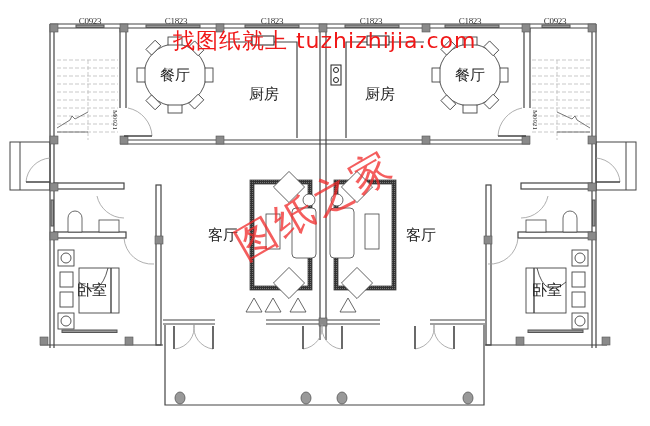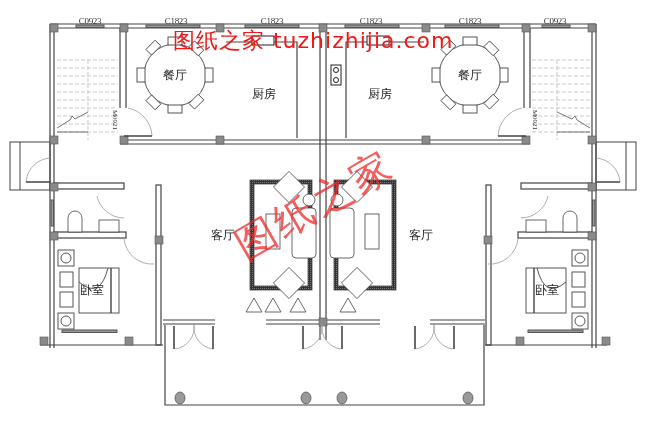--- a/index.html
+++ b/index.html
@@ -1,19 +1,19 @@
 <!DOCTYPE html>
 <html><head>
 <meta charset="utf-8">
 <style>
   html,body{margin:0;padding:0;background:#fff;}
   body{width:650px;height:426px;position:relative;overflow:hidden;font-family:"DejaVu Serif",serif;}
   #plan{position:absolute;left:0;top:0;width:650px;height:426px;}
   .win-label{position:absolute;top:16px;font-size:9px;color:#333;font-family:"Liberation Serif",serif;transform:translateX(-50%);letter-spacing:-0.3px;}
-  .room-label{position:absolute;font-size:12px;color:#222;font-family:"DejaVu Sans",sans-serif;transform:translate(-50%,-50%);white-space:nowrap;}
+  .room-label{position:absolute;font-size:15px;color:#222;font-family:"DejaVu Sans",sans-serif;transform:translate(-50%,-50%);white-space:nowrap;}
   .door-tag{position:absolute;font-size:7px;color:#333;font-family:"Liberation Serif",serif;transform:translate(-50%,-50%) rotate(90deg);white-space:nowrap;}
   .watermark-top{position:absolute;left:173px;top:26px;font-size:22px;color:#f01818;font-family:"DejaVu Sans",sans-serif;letter-spacing:1px;white-space:nowrap;}
   .watermark-diag{position:absolute;left:225px;top:225px;font-size:40px;color:rgba(240,40,40,0.75);font-family:"DejaVu Serif",serif;transform:rotate(-30deg);transform-origin:left top;white-space:nowrap;letter-spacing:4px;}
 </style>
 </head>
 <body>
 
 <svg id="plan" viewBox="0 0 650 426" xmlns="http://www.w3.org/2000/svg">
   <defs>
     <pattern id="rugpat" width="2" height="2" patternUnits="userSpaceOnUse">
@@ -285,14 +285,14 @@
   <span class="room-label" style="left:421px;top:235px">客厅</span>
   <span class="room-label" style="left:92px;top:290px">卧室</span>
   <span class="room-label" style="left:547px;top:290px">卧室</span>
 </div>
 
 <div>
   <span class="door-tag" style="left:115px;top:120px">M0921</span>
   <span class="door-tag" style="left:535px;top:120px">M0921</span>
 </div>
 
-<div class="watermark-top">图纸之家 tuzhizhijia.com</div>
+<div class="watermark-top">找图纸就上 tuzhizhijia.com</div>
 <div class="watermark-diag">图纸之家</div>
 
 </body></html>

